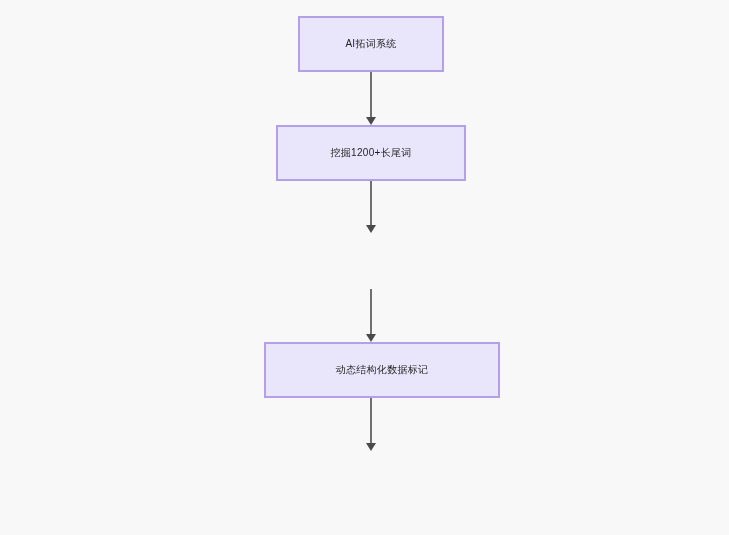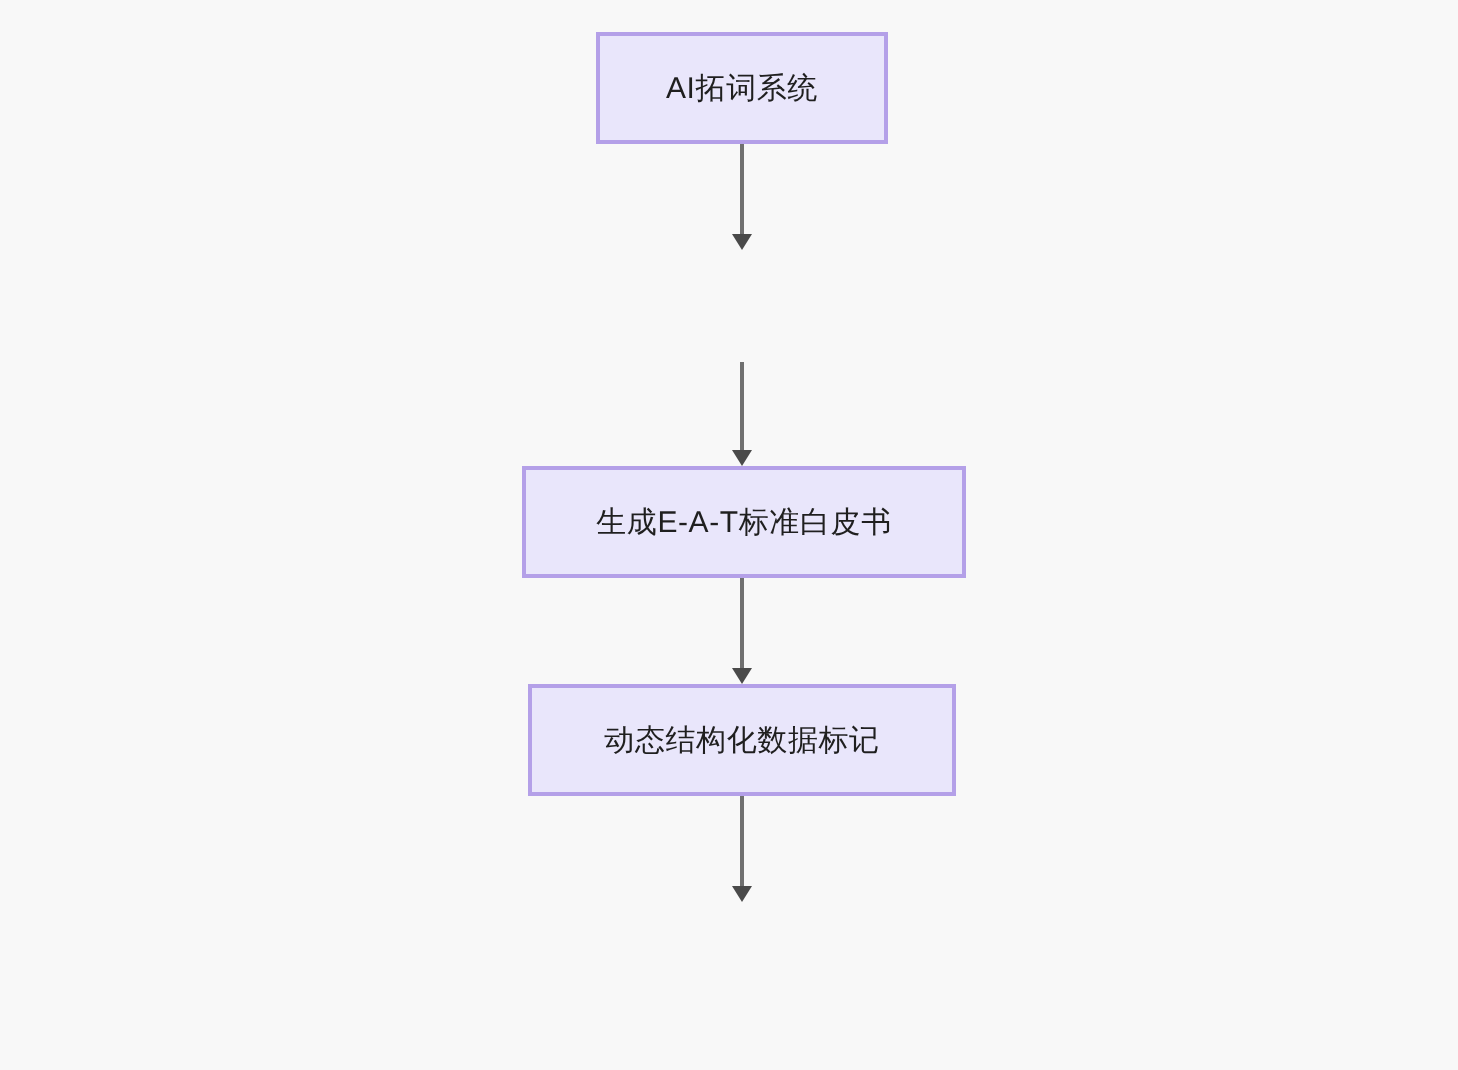--- a/index.html
+++ b/index.html
@@ -21,21 +21,21 @@
   .node {
     position: absolute;
     box-sizing: border-box;
     background: #e9e6fb;
     border: 2px solid #b4a0e8;
     height: 56px;
     display: flex;
     align-items: center;
     justify-content: center;
     color: #1f1f1f;
-    font-size: 15px;
+    font-size: 10px;
     line-height: 1;
     letter-spacing: 0.3px;
     white-space: nowrap;
   }
   .node-label {
     display: block;
   }
   .connector {
     position: absolute;
     width: 16px;
@@ -54,21 +54,21 @@
     border-left: 5px solid transparent;
     border-right: 5px solid transparent;
     border-top: 8px solid #4a4a4a;
     margin-top: -1px;
   }
 
   
   #node-0 { left: 298px; top: 16px;  width: 146px; }
   #node-1 { left: 276px; top: 125px; width: 190px; }
   #node-2 { left: 261px; top: 233px; width: 222px; }
-  #node-3 { left: 264px; top: 342px; width: 214px; }
+  #node-3 { left: 264px; top: 342px; width: 236px; }
   #node-4 { left: 254px; top: 451px; width: 236px; }
 
   
   #edge-0 { left: 363px; top: 72px;  height: 53px; }
   #edge-1 { left: 363px; top: 181px; height: 52px; }
   #edge-2 { left: 363px; top: 289px; height: 53px; }
   #edge-3 { left: 363px; top: 398px; height: 53px; }
 </style>
 </head>
 <body>
@@ -77,29 +77,29 @@
 
   <div class="node" id="node-0">
     <span class="node-label">AI拓词系统</span>
   </div>
 
   <div class="connector" id="edge-0">
     <div class="connector-line"></div>
     <div class="connector-head"></div>
   </div>
 
+  <div class="node" id="node-1">
+    <span class="node-label">挖掘1200+长尾词</span>
+  </div>
 
   <div class="connector" id="edge-1">
     <div class="connector-line"></div>
     <div class="connector-head"></div>
   </div>
 
-  <div class="node" id="node-2">
-    <span class="node-label">生成E-A-T标准白皮书</span>
-  </div>
 
   <div class="connector" id="edge-2">
     <div class="connector-line"></div>
     <div class="connector-head"></div>
   </div>
 
   <div class="node" id="node-3">
     <span class="node-label">动态结构化数据标记</span>
   </div>
 

